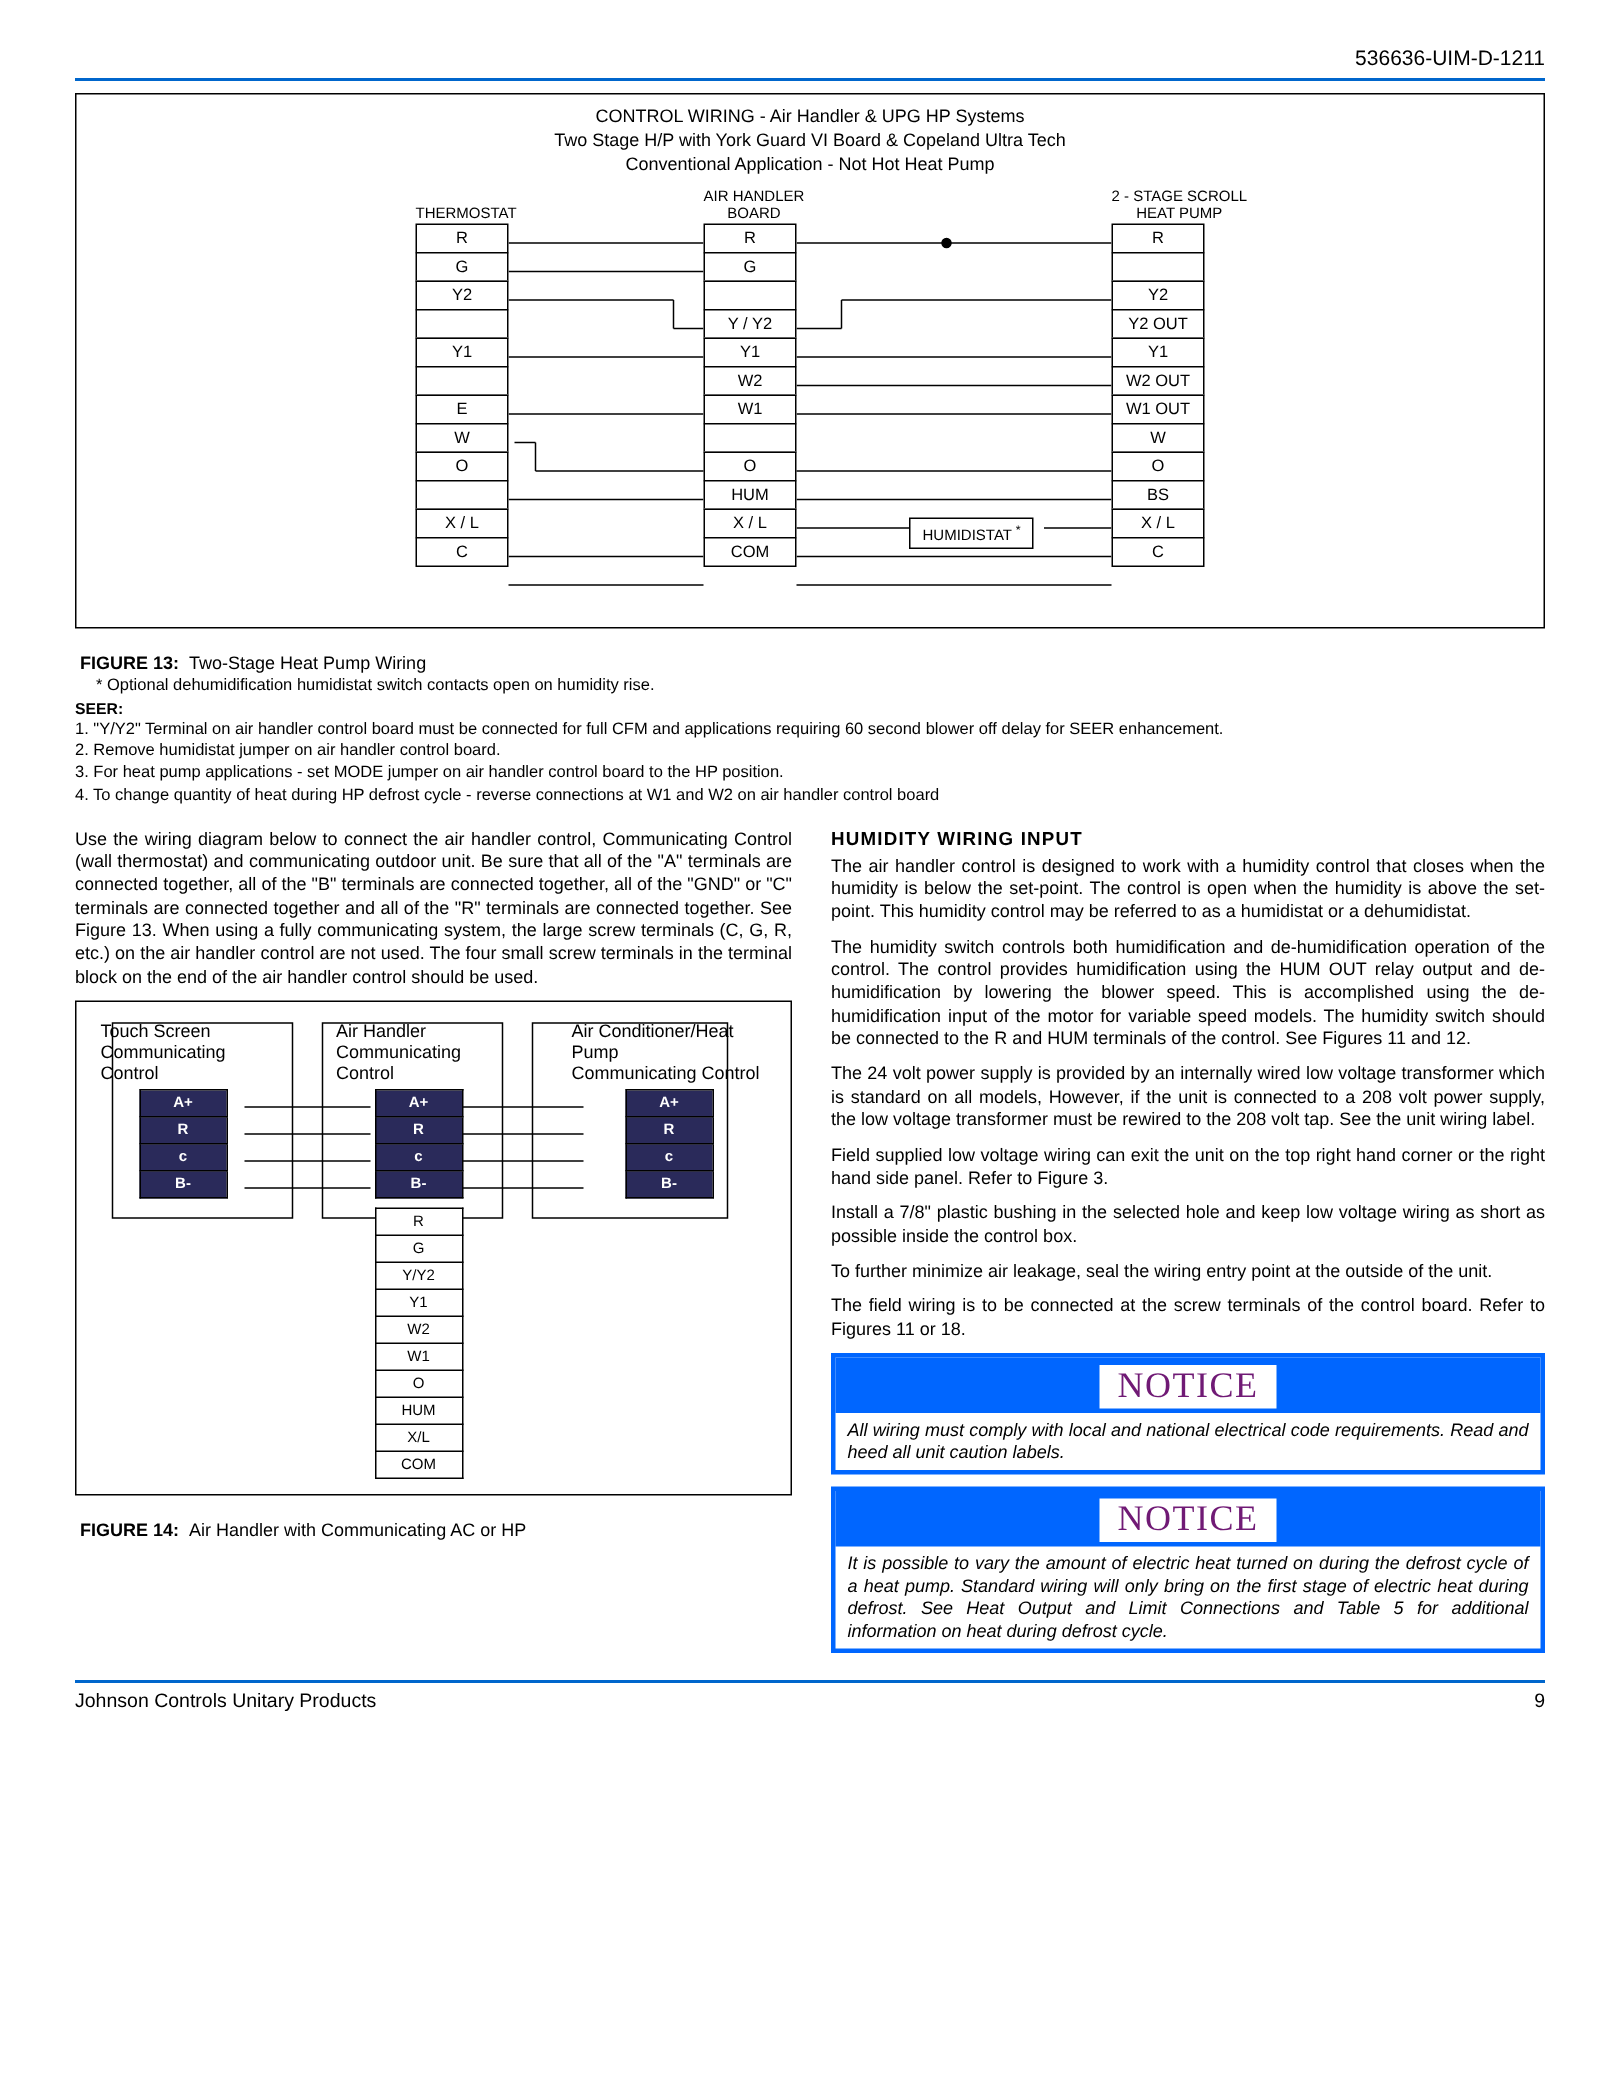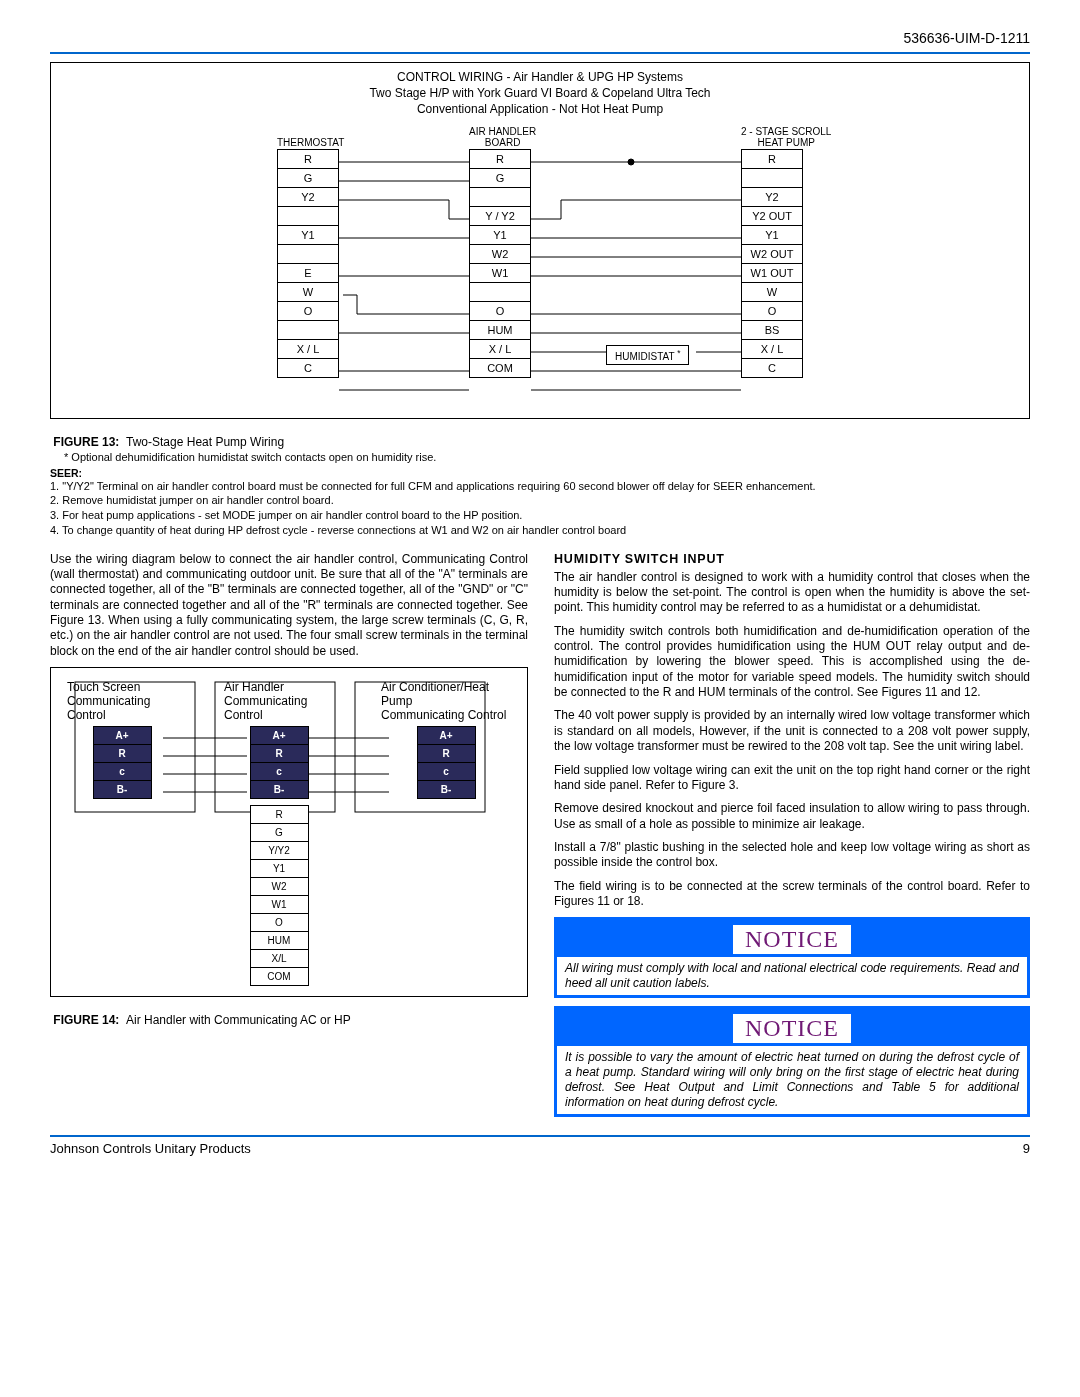--- a/index.html
+++ b/index.html
@@ -267,27 +267,27 @@
             </table>
         </div>
       </div>
     </div>
     <div class="fig-caption">
       &nbsp;<b>FIGURE 14:</b>&nbsp;&nbsp;<span>Air Handler with Communicating AC or HP</span>
     </div>
   </div>
 
   <div class="col">
-    <div class="sec-hdr">HUMIDITY SWITCH INPUT</div>
+    <div class="sec-hdr">HUMIDITY WIRING INPUT</div>
     <div class="para">The air handler control is designed to work with a humidity control that closes when the humidity is below the set-point. The control is open when the humidity is above the set-point. This humidity control may be referred to as a humidistat or a dehumidistat.</div>
     <div class="para">The humidity switch controls both humidification and de-humidification operation of the control. The control provides humidification using the HUM OUT relay output and de-humidification by lowering the blower speed. This is accomplished using the de-humidification input of the motor for variable speed models. The humidity switch should be connected to the R and HUM terminals of the control. See Figures 11 and 12.</div>
-    <div class="para">The 40 volt power supply is provided by an internally wired low voltage transformer which is standard on all models, However, if the unit is connected to a 208 volt power supply, the low voltage transformer must be rewired to the 208 volt tap. See the unit wiring label.</div>
+    <div class="para">The 24 volt power supply is provided by an internally wired low voltage transformer which is standard on all models, However, if the unit is connected to a 208 volt power supply, the low voltage transformer must be rewired to the 208 volt tap. See the unit wiring label.</div>
     <div class="para">Field supplied low voltage wiring can exit the unit on the top right hand corner or the right hand side panel. Refer to Figure 3.</div>
-    <div class="para">Remove desired knockout and pierce foil faced insulation to allow wiring to pass through. Use as small of a hole as possible to minimize air leakage.</div>
     <div class="para">Install a 7/8" plastic bushing in the selected hole and keep low voltage wiring as short as possible inside the control box.</div>
+    <div class="para">To further minimize air leakage, seal the wiring entry point at the outside of the unit.</div>
     <div class="para">The field wiring is to be connected at the screw terminals of the control board. Refer to Figures 11 or 18.</div>
 
     <div class="notice-box">
       <div class="notice-hdr-bar">
           <span class="notice-label">NOTICE</span>
         </div>
       <div class="notice-body">All wiring must comply with local and national electrical code requirements. Read and heed all unit caution labels.</div>
     </div>
     <div class="notice-box">
       <div class="notice-hdr-bar">

